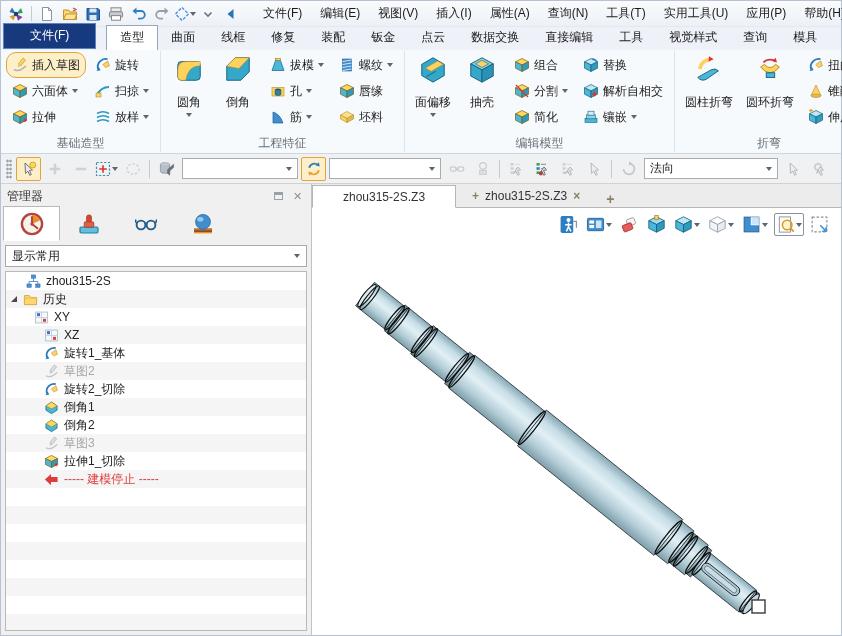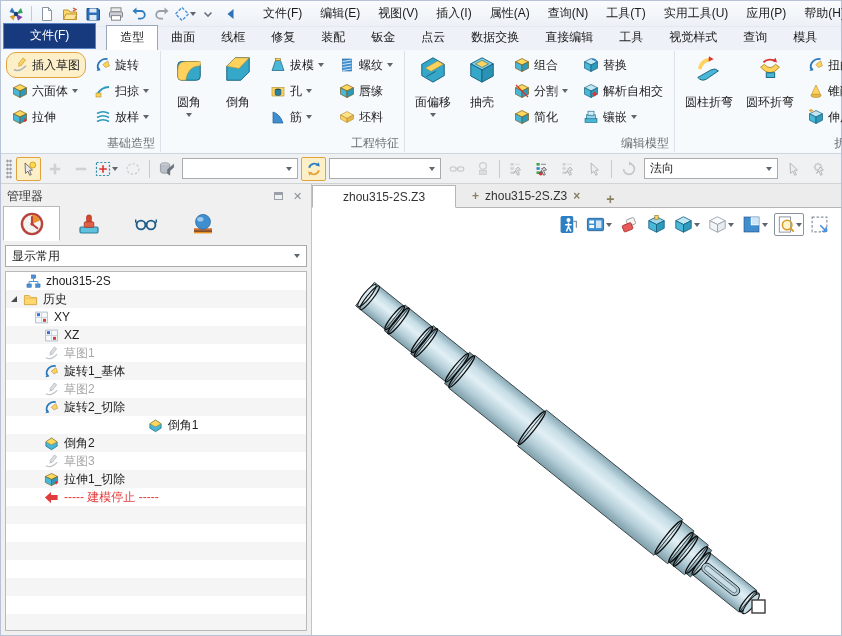--- a/index.html
+++ b/index.html
@@ -16,21 +16,21 @@
 
 .ribbon-tabs{height:23px;flex:0 0 23px;display:flex;align-items:flex-end;background:#eef2f8;padding-left:2px}
 .rtab{padding:3px 13px 4px;white-space:nowrap;color:#1a1a1a}
 .rtab.file{background:#17397e;color:#fff;border:1px solid #5a82c4;padding:3px 26px 4px;margin:0 10px 1px 0}
 .rtab.active{background:#fff;border:1px solid #9aa7b8;border-bottom:none}
 
 .ribbon-body{height:104px;flex:0 0 104px;background:#f7fafd;border-bottom:1px solid #cdd5de;display:flex;padding:1px 0}
 .rgroup{display:flex;flex-direction:column;padding:1px 5px 0}
 .rgroup+.rgroup{border-left:1px solid #dde3ea}
 .rgroup-items{flex:1;display:flex;align-items:flex-start;gap:3px}
-.rgroup-label{text-align:right;color:#6b7076;height:17px;line-height:16px}
+.rgroup-label{text-align:center;color:#6b7076;height:17px;line-height:16px}
 .rcol{display:flex;flex-direction:column}
 .rsmall{display:flex;align-items:center;gap:4px;height:26px;padding:0 5px;white-space:nowrap;border:1px solid transparent;border-radius:10px}
 .rsmall.hl{background:#fdf0c8;border-color:#e2a33d}
 .rbig{display:flex;flex-direction:column;align-items:center;padding:2px 5px;min-width:46px}
 .rbig .blabel{white-space:nowrap;margin-top:10px}
 .arrow-dn{width:0;height:0;border-left:3.5px solid transparent;border-right:3.5px solid transparent;border-top:4px solid #5c6670;display:inline-block}
 .rbig .arrow-dn{margin-top:2px}
 
 .dmbar{height:30px;flex:0 0 30px;background:#f0f1f2;border-bottom:1px solid #d2d2d2;display:flex;align-items:center;padding:0 2px;gap:1px}
 .dhandle{width:6px;height:20px;margin:0 3px;background-image:radial-gradient(#9aa0a8 1px,transparent 1.2px);background-size:3px 4px}
@@ -755,65 +755,53 @@
             <span class="icn" style="display: inline-flex;">
               <svg width="15" height="15" viewBox="0 0 16 16">
                 <rect x="1.8" y="2.2" width="12.4" height="11.6" fill="#f7fafc" stroke="#9fb0bd" stroke-width=".8"></rect>
                 <path d="M8 2.2 v11.6 M1.8 8 h12.4" stroke="#c9d2d9"></path>
                 <rect x="3.2" y="3.4" width="3.2" height="3.2" fill="#3f6fd0"></rect>
                 <rect x="9.6" y="9.4" width="3.2" height="3.2" fill="#d84040"></rect>
               </svg>
             </span>
             <span class="lbl">XZ</span>
           </div>
+          <div class="trow" style="padding-left: 38px;">
+            <span class="icn" style="display: inline-flex;">
+              <svg width="15" height="15" viewBox="0 0 16 16">
+                <path d="M12.5 2.2 a8 8 0 0 0 -9.5 9.8" fill="none" stroke="#2b78b8" stroke-width="1.8"></path>
+                <path d="M1.6 14 l2.2 -4.2 1.8 3.4 z" fill="#2b78b8"></path>
+                <path d="M7.8 7.5 l5 -3.6 1.6 5 -4 1.6 z" fill="#ffd25e" stroke="#a07f22" stroke-width=".5"></path>
+              </svg>
+            </span>
+            <span class="lbl">旋转1_基体</span>
+          </div>
           <div class="trow dim" style="padding-left: 38px;">
             <span class="icn" style="display: inline-flex;">
               <svg width="15" height="15" viewBox="0 0 16 16">
                 <path d="M2 12.5 q5 3.2 12 -3.8" fill="none" stroke="#c3c6ca" stroke-width="1.5"></path>
                 <g transform="rotate(38 9 6)">
                   <rect x="7.5" y="0.8" width="3.2" height="7.6" fill="#dcdee0" stroke="#9aa0a8" stroke-width=".5"></rect>
                   <path d="M7.5 8.4 h3.2 l-1.6 3 z" fill="#c3c6ca"></path>
                 </g>
               </svg>
             </span>
-            <span class="lbl">草图1</span>
+            <span class="lbl">草图2</span>
           </div>
           <div class="trow" style="padding-left: 38px;">
             <span class="icn" style="display: inline-flex;">
               <svg width="15" height="15" viewBox="0 0 16 16">
                 <path d="M12.5 2.2 a8 8 0 0 0 -9.5 9.8" fill="none" stroke="#2b78b8" stroke-width="1.8"></path>
                 <path d="M1.6 14 l2.2 -4.2 1.8 3.4 z" fill="#2b78b8"></path>
                 <path d="M7.8 7.5 l5 -3.6 1.6 5 -4 1.6 z" fill="#ffd25e" stroke="#a07f22" stroke-width=".5"></path>
               </svg>
             </span>
-            <span class="lbl">旋转1_基体</span>
-          </div>
-          <div class="trow dim" style="padding-left: 38px;">
-            <span class="icn" style="display: inline-flex;">
-              <svg width="15" height="15" viewBox="0 0 16 16">
-                <path d="M2 12.5 q5 3.2 12 -3.8" fill="none" stroke="#c3c6ca" stroke-width="1.5"></path>
-                <g transform="rotate(38 9 6)">
-                  <rect x="7.5" y="0.8" width="3.2" height="7.6" fill="#dcdee0" stroke="#9aa0a8" stroke-width=".5"></rect>
-                  <path d="M7.5 8.4 h3.2 l-1.6 3 z" fill="#c3c6ca"></path>
-                </g>
-              </svg>
-            </span>
-            <span class="lbl">草图2</span>
+            <span class="lbl">旋转2_切除</span>
           </div>
           <div class="trow" style="padding-left: 38px;">
-            <span class="icn" style="display: inline-flex;">
-              <svg width="15" height="15" viewBox="0 0 16 16">
-                <path d="M12.5 2.2 a8 8 0 0 0 -9.5 9.8" fill="none" stroke="#2b78b8" stroke-width="1.8"></path>
-                <path d="M1.6 14 l2.2 -4.2 1.8 3.4 z" fill="#2b78b8"></path>
-                <path d="M7.8 7.5 l5 -3.6 1.6 5 -4 1.6 z" fill="#ffd25e" stroke="#a07f22" stroke-width=".5"></path>
-              </svg>
-            </span>
-            <span class="lbl">旋转2_切除</span>
-          </div>
-          <div class="trow" style="padding-left: 38px; justify-content: center;">
             <span class="icn" style="display: inline-flex;">
               <svg width="15" height="15" viewBox="0 0 16 16">
                 <polygon points="2,6.2 8,2.2 14,6.2 14,10.8 8,14.6 2,10.8" fill="#49b7d8" stroke="#17607e" stroke-width=".7"></polygon>
                 <polygon points="2,6.2 8,2.2 14,6.2 8,9.4" fill="#ffd95e" stroke="#a07f22" stroke-width=".6"></polygon>
               </svg>
             </span>
             <span class="lbl">倒角1</span>
           </div>
           <div class="trow" style="padding-left: 38px;">
             <span class="icn" style="display: inline-flex;">

